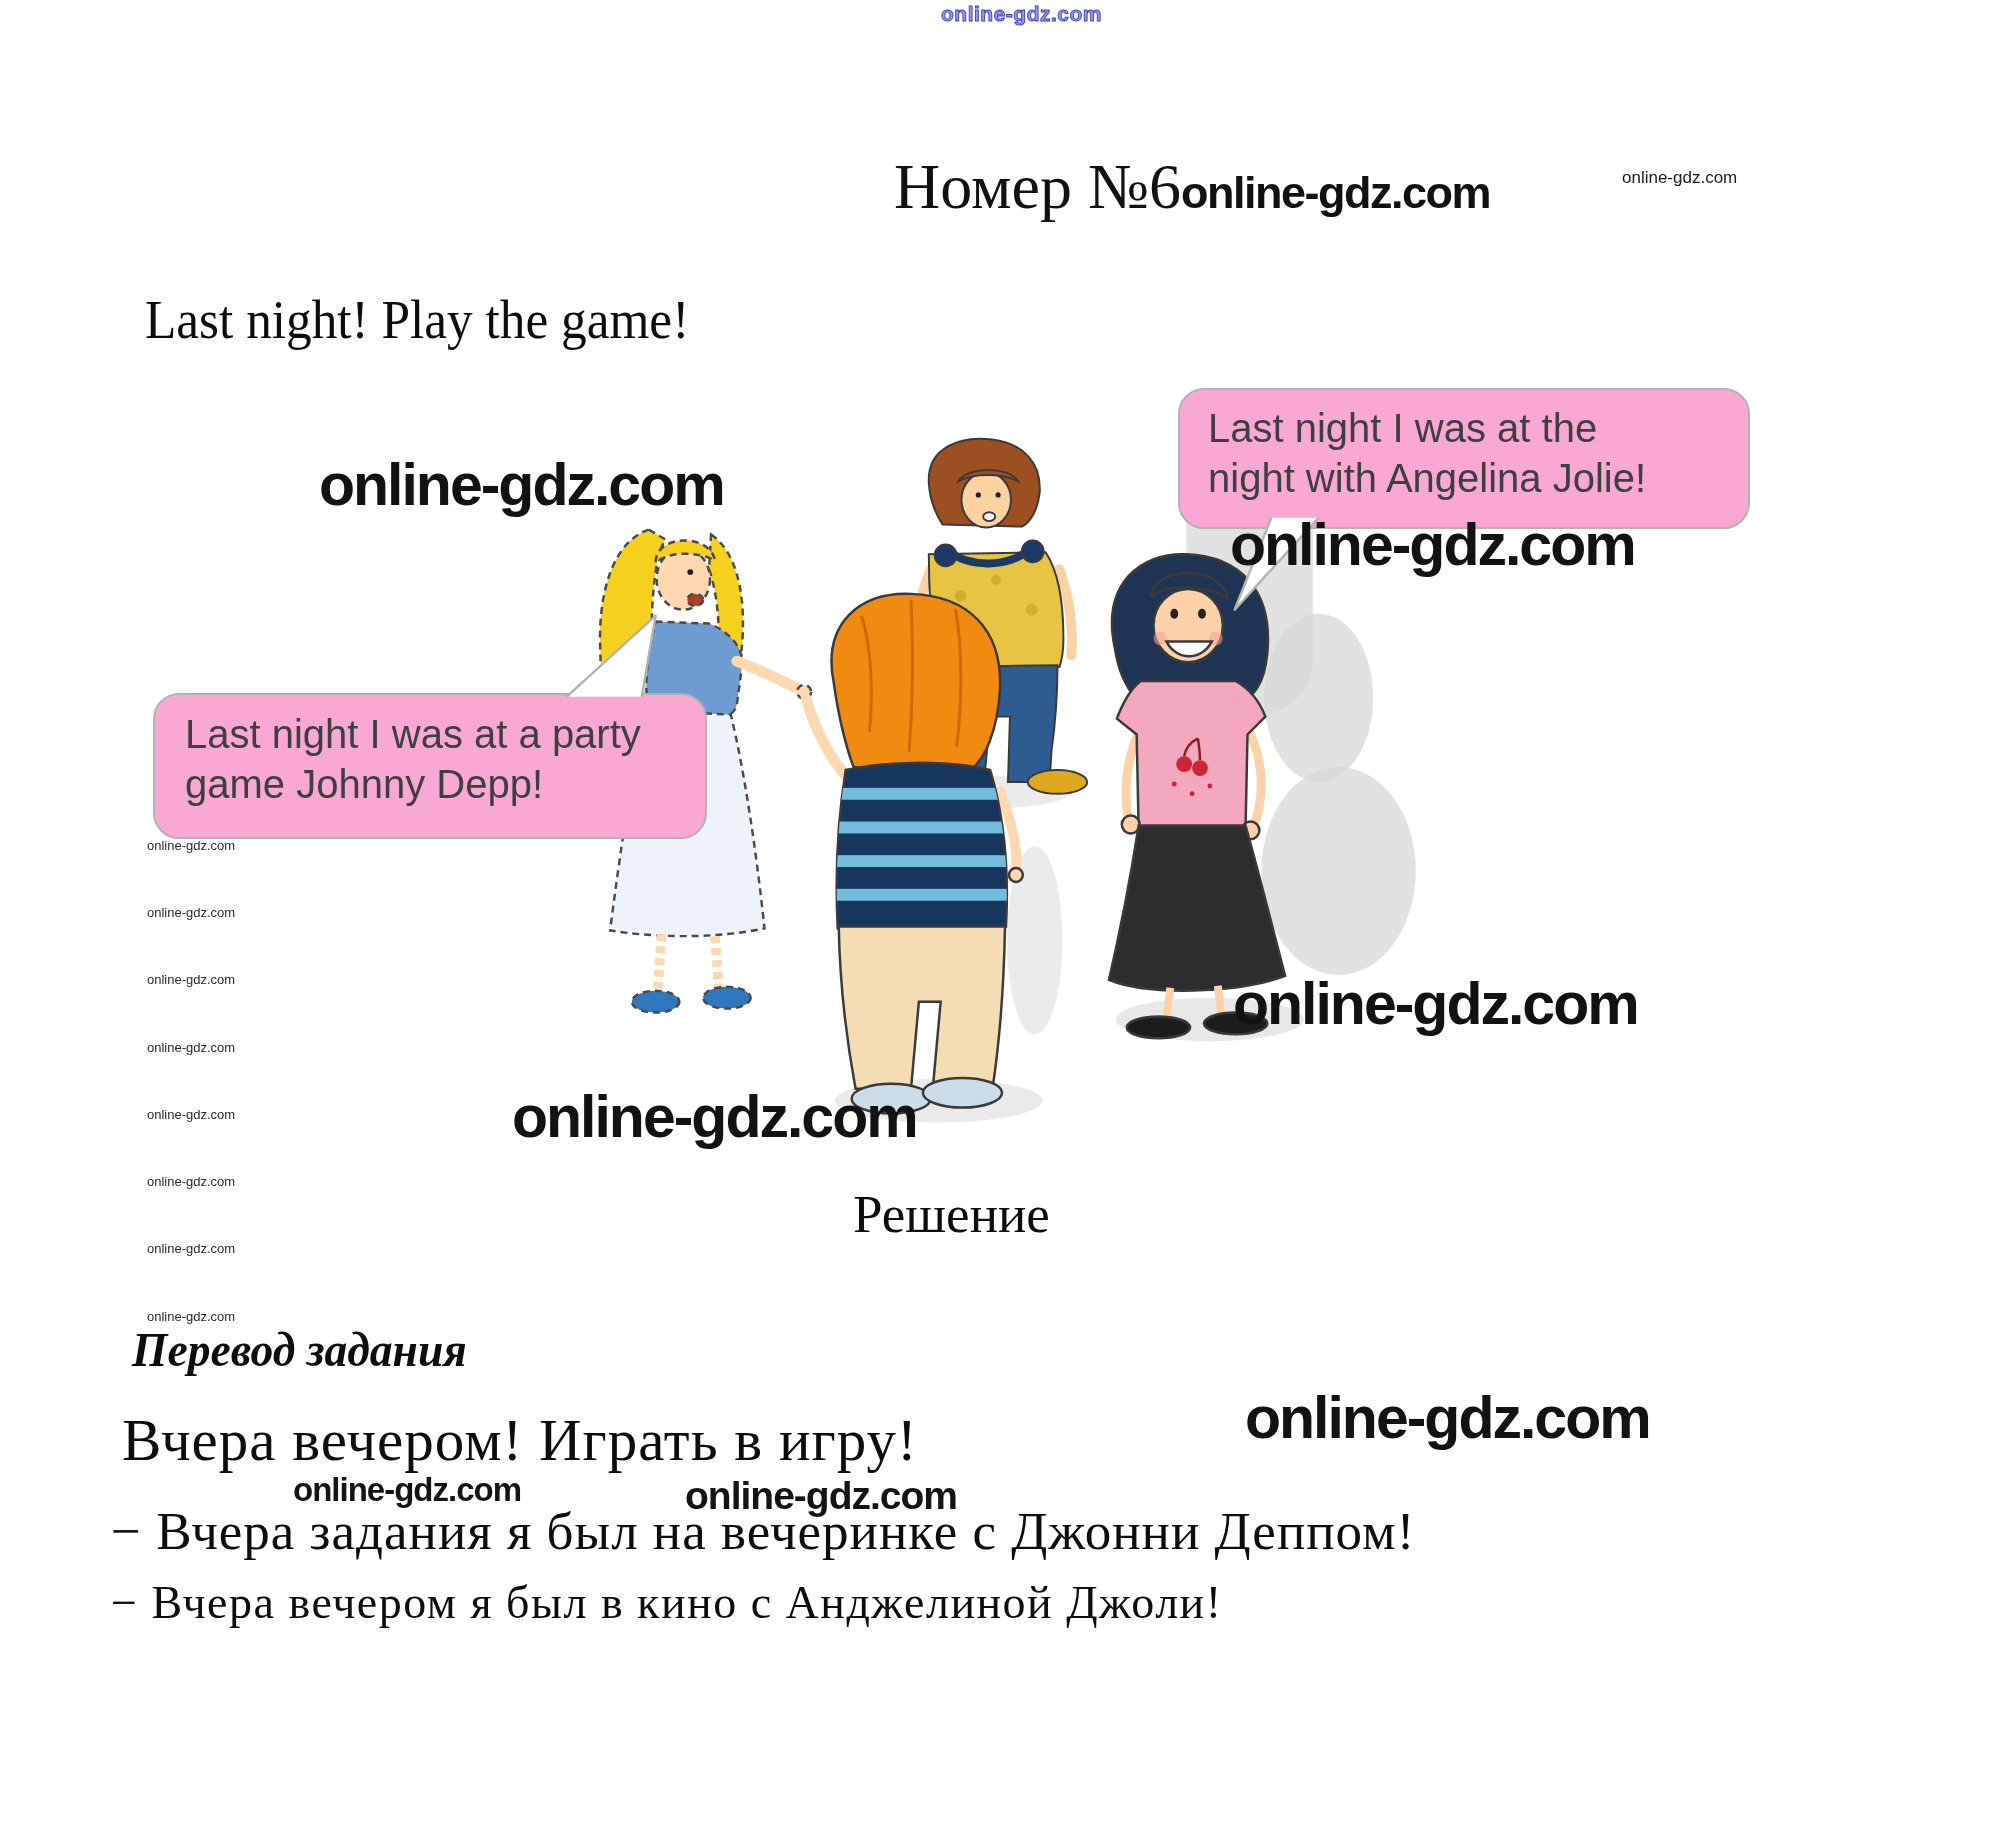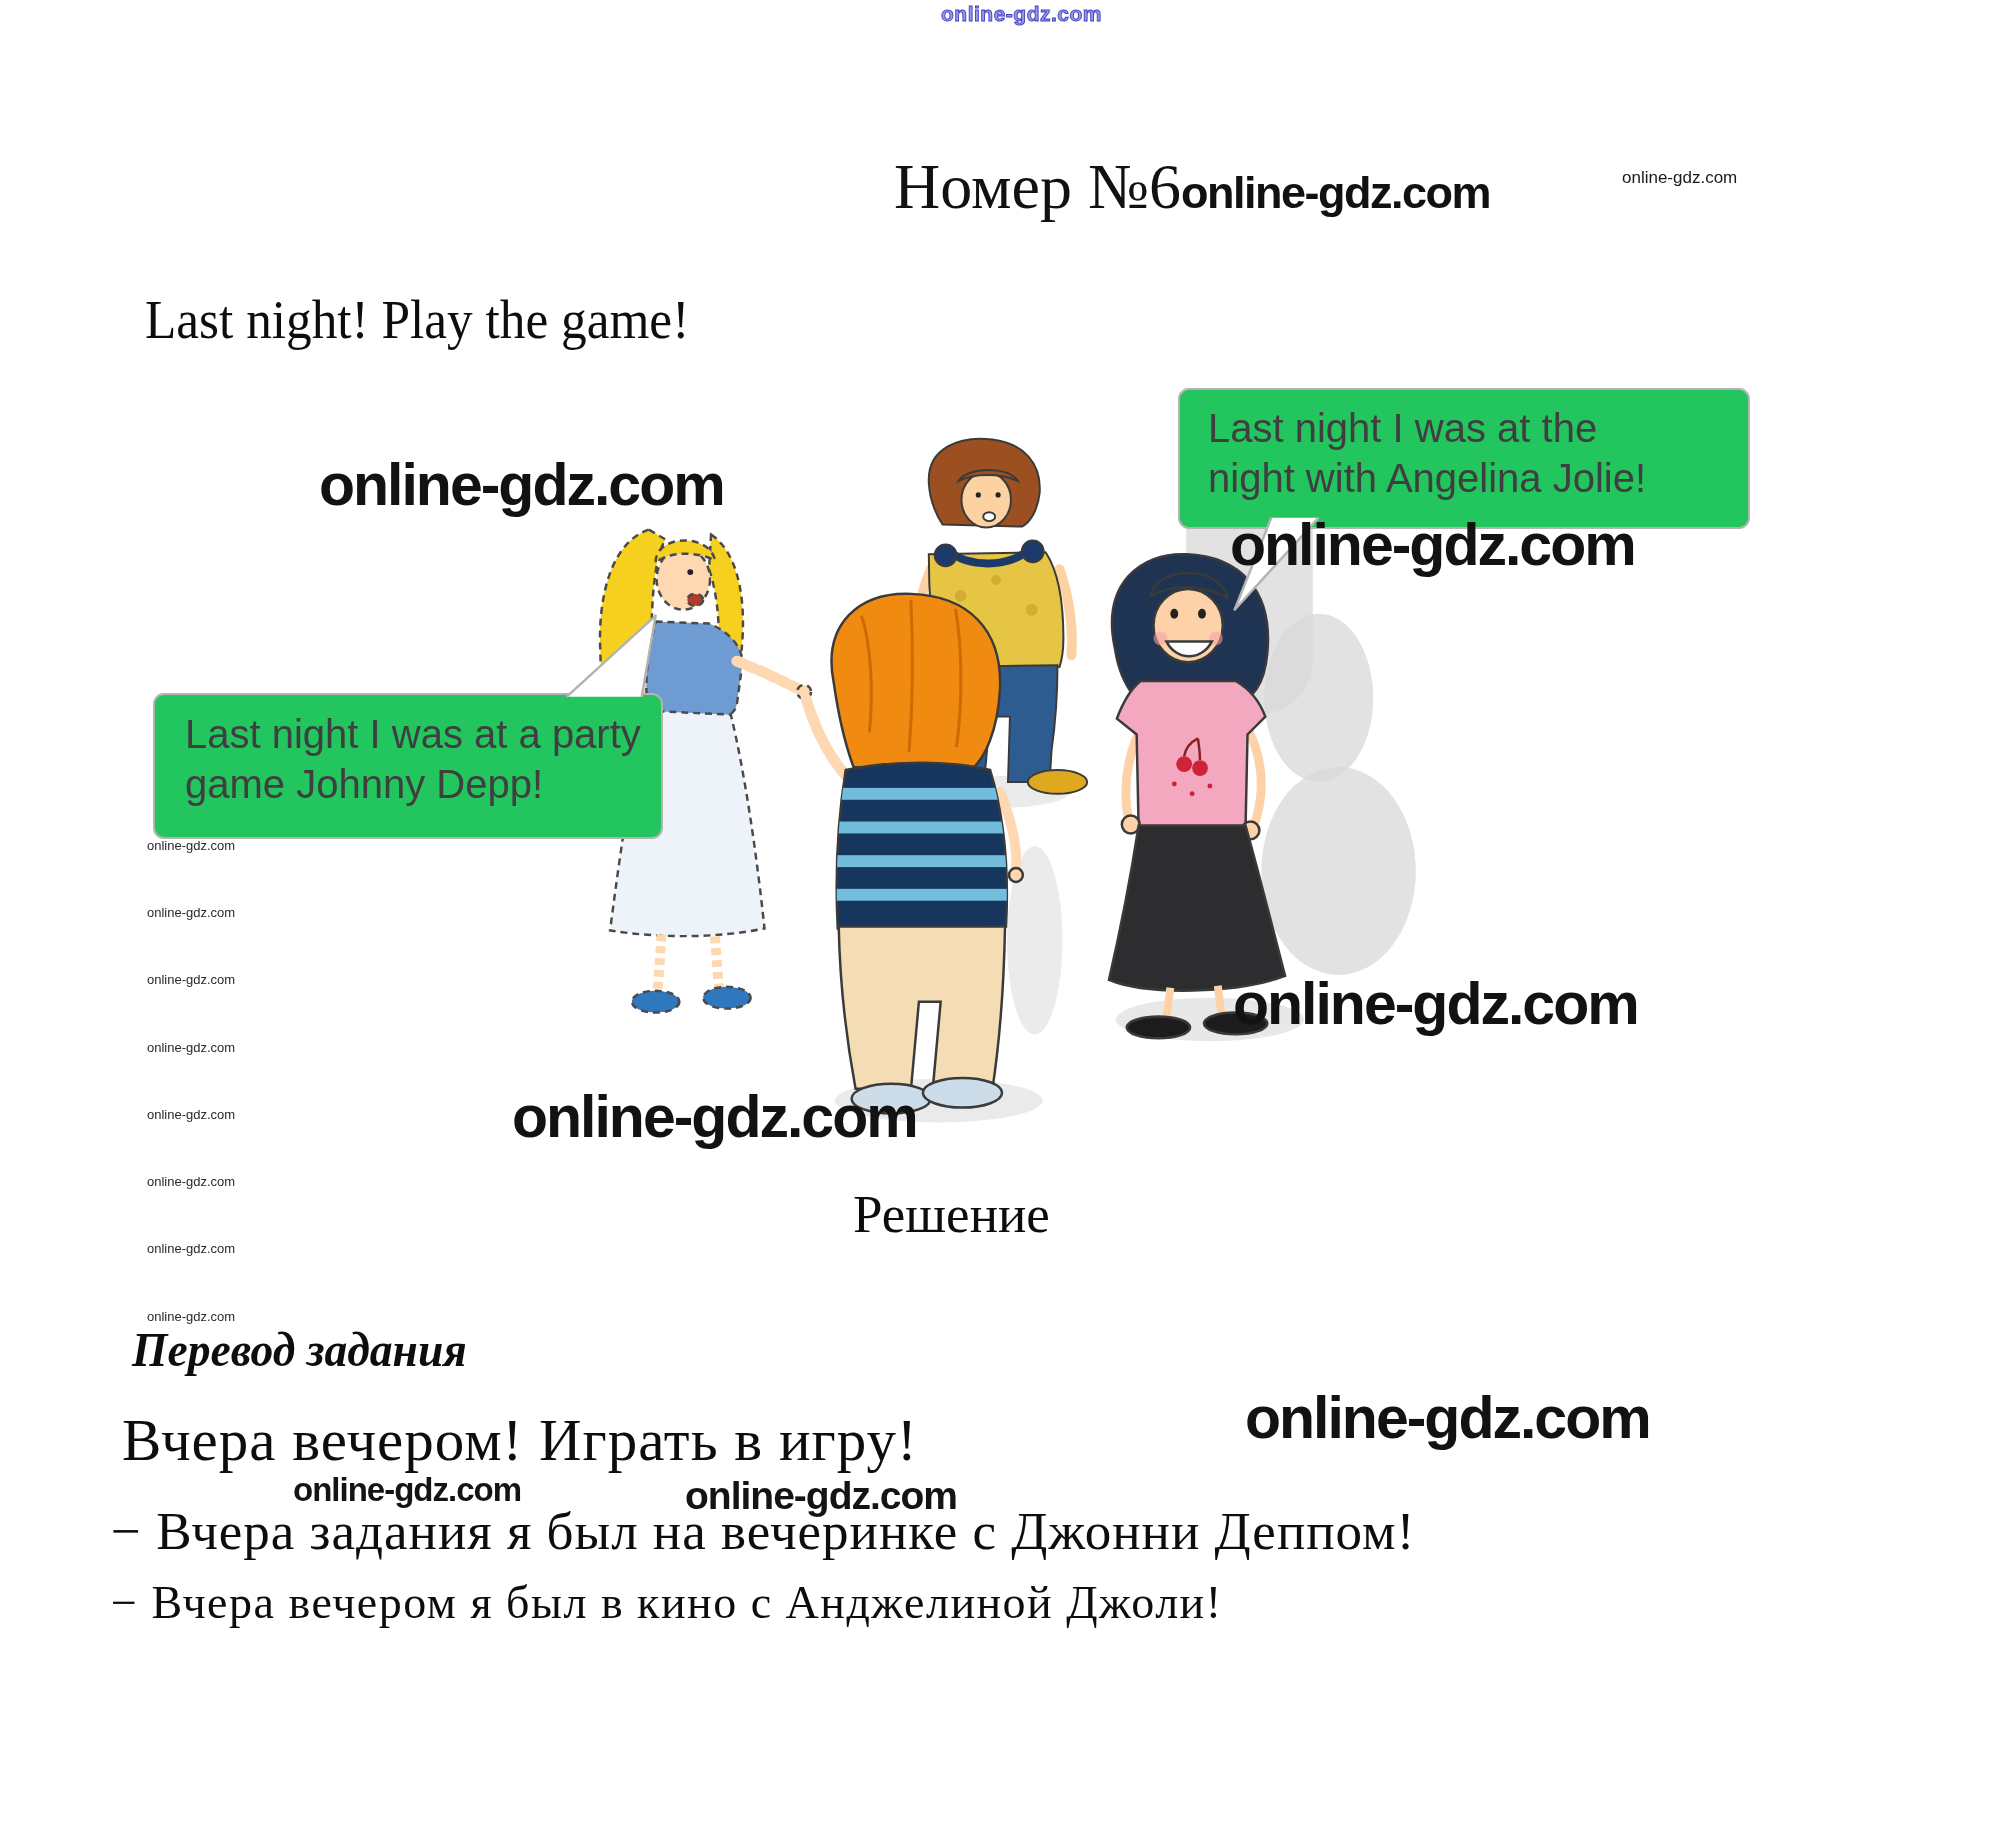--- a/index.html
+++ b/index.html
@@ -33,23 +33,23 @@
              transform:scaleX(.93);transform-origin:left top;}
   .line-task{left:122px;top:1406px;font-size:59px;letter-spacing:1px;}
   .ans1{left:111px;top:1501px;font-size:53px;letter-spacing:1px;}
   .ans2{left:111px;top:1576px;font-size:46px;letter-spacing:1.5px;}
 
   
   .art{position:absolute;left:0;top:0;width:2014px;height:1845px;z-index:1;}
   .tails{position:absolute;left:0;top:0;width:2014px;height:1845px;z-index:3;pointer-events:none;}
 
   
-  .bubble{position:absolute;background:#22c55e;border:2px solid #b3b3b3;border-radius:11px;
+  .bubble{position:absolute;background:#f9a8d4;border:2px solid #b3b3b3;border-radius:26px;
           z-index:2;color:#3f3f3f;font-size:40px;line-height:50px;}
-  .bubble-left{left:153px;top:693px;width:510px;height:146px;padding:14px 0 0 30px;box-sizing:border-box;}
+  .bubble-left{left:153px;top:693px;width:554px;height:146px;padding:14px 0 0 30px;box-sizing:border-box;}
   .bubble-right{left:1178px;top:388px;width:572px;height:141px;padding:13px 0 0 28px;box-sizing:border-box;}
   .bline{display:block;}
 </style>
 </head>
 <body>
 
 <div class="page">
 
   <svg class="art" viewBox="0 0 2034 1864">
 

